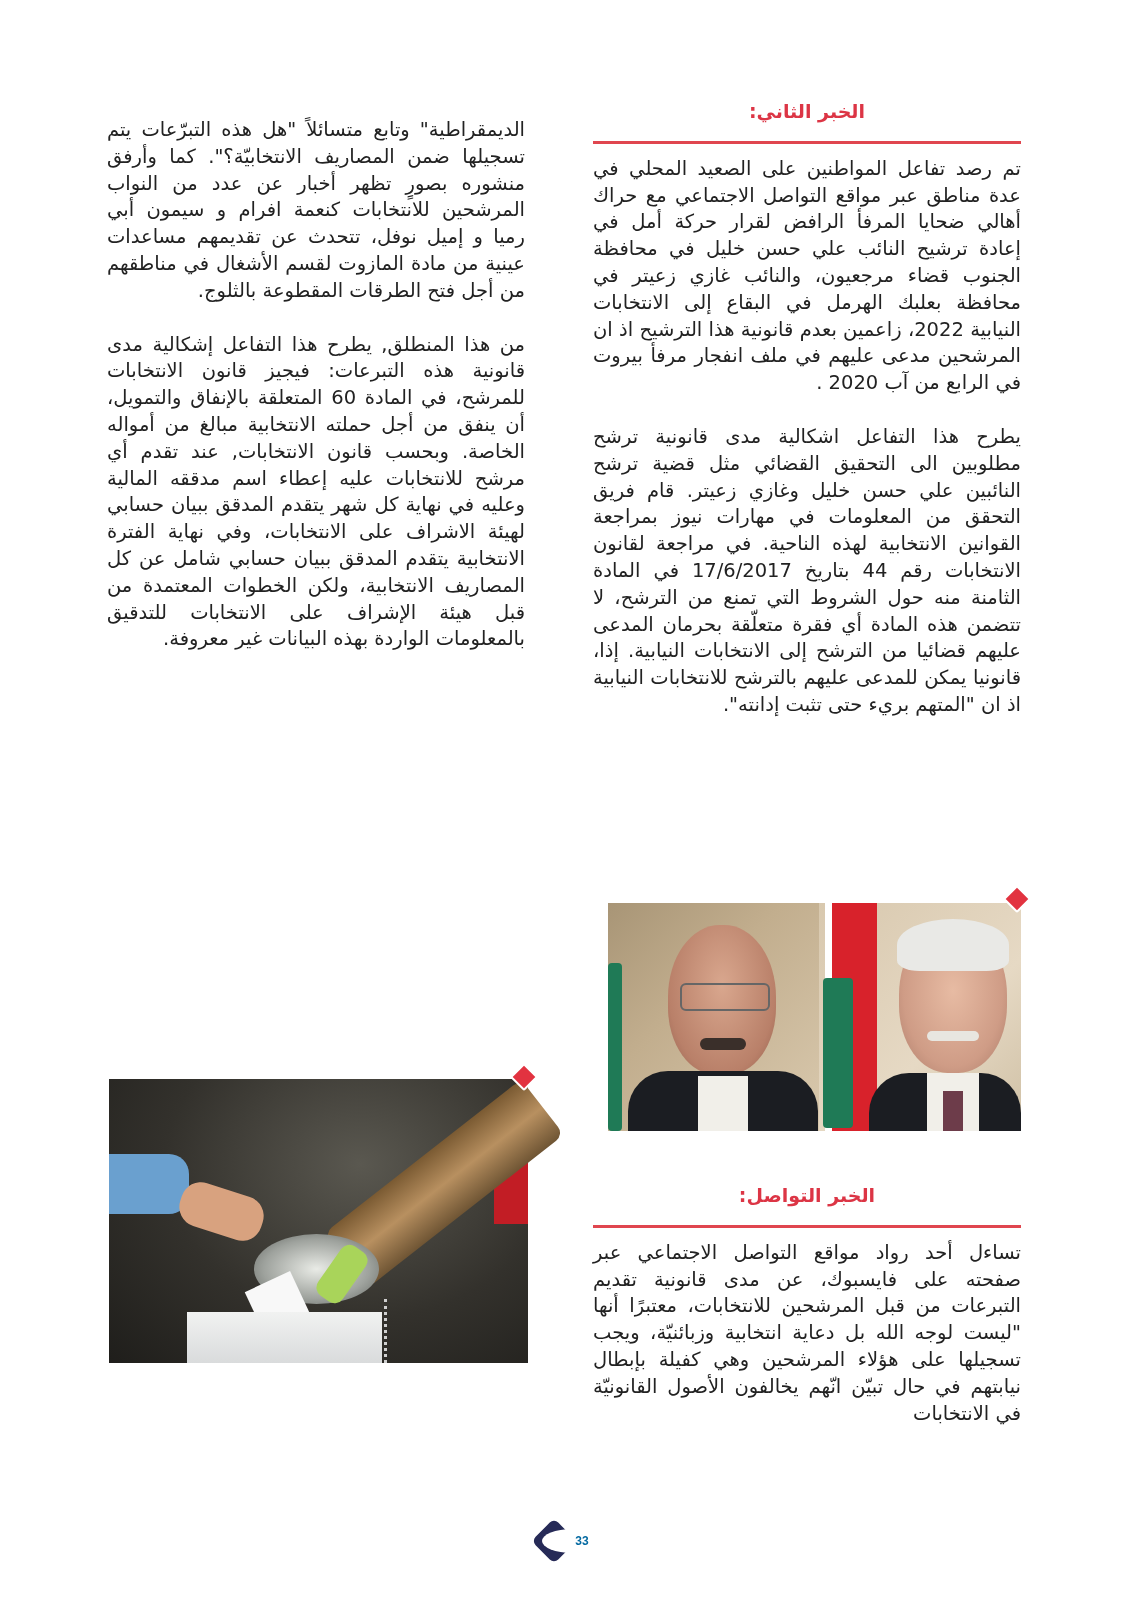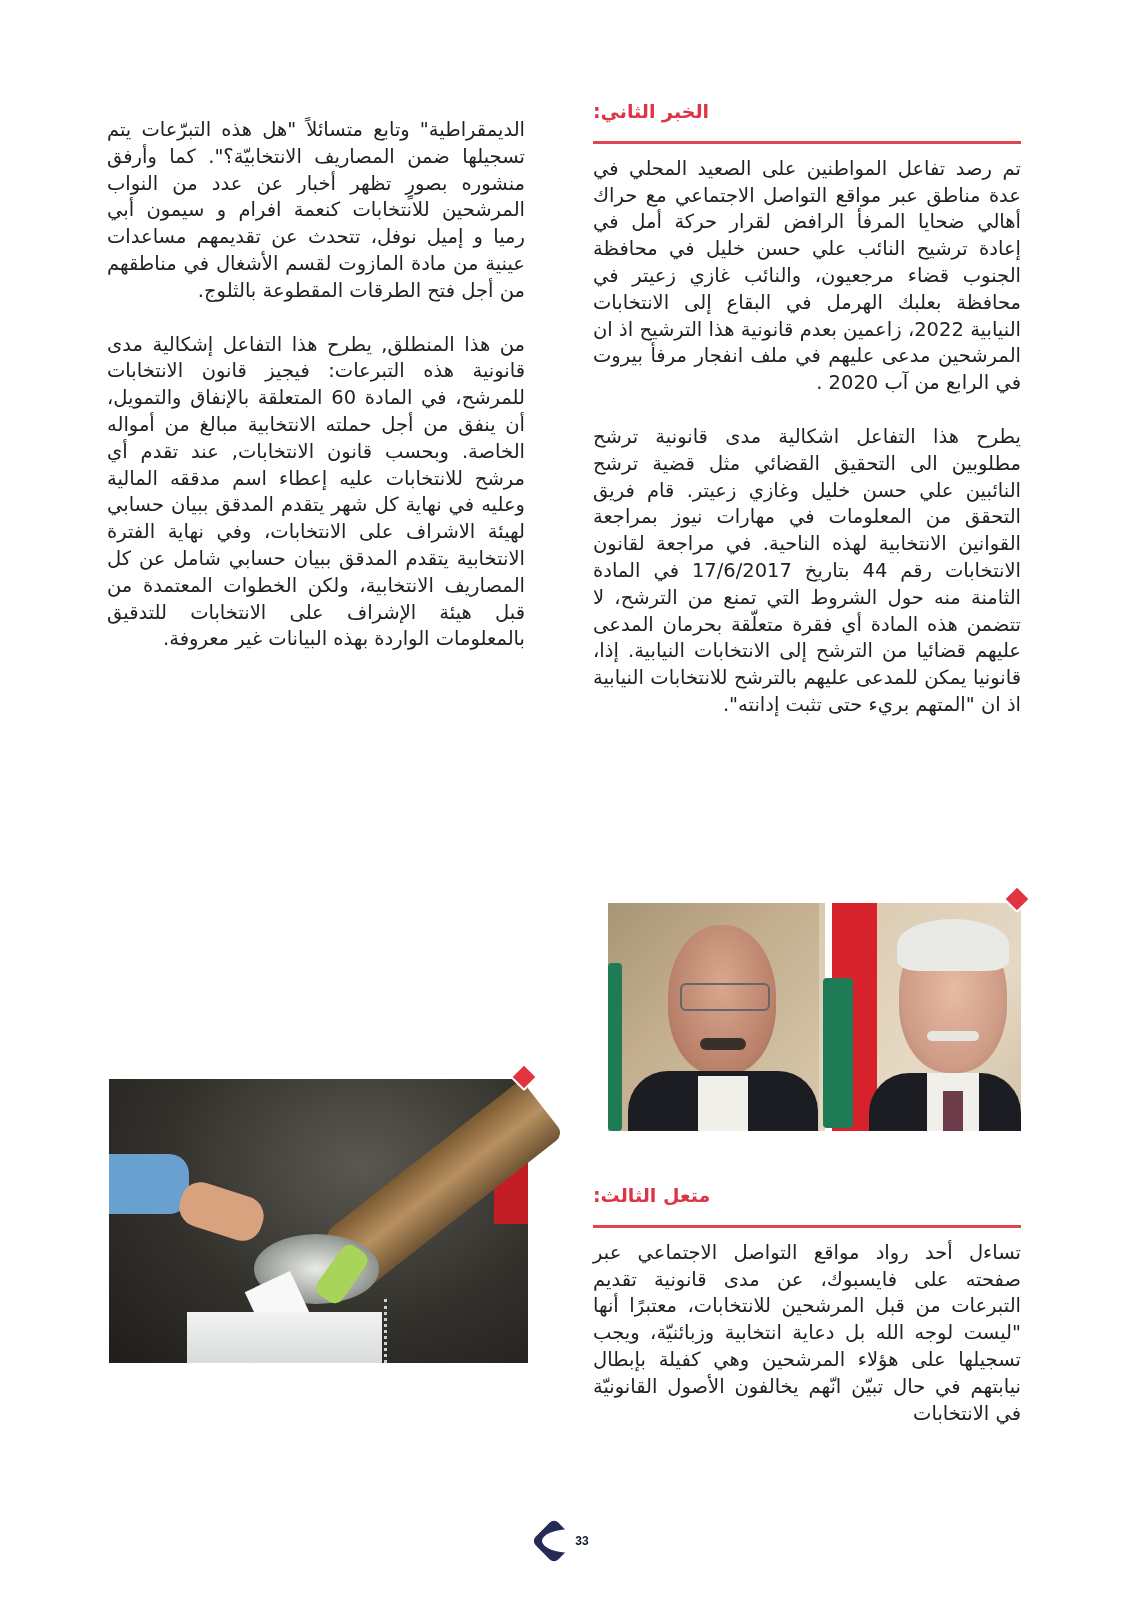--- a/index.html
+++ b/index.html
@@ -8,21 +8,21 @@
     overflow: hidden; font-family: "DejaVu Sans", sans-serif; color: #1d1d1d;
   }
   .col {
     position: absolute; direction: rtl; text-align: justify;
     font-size: 19.5px; line-height: 26.8px; color: #222;
   }
   .col p { margin: 0; }
   #col-right { left: 593px; width: 428px; }
   #col-left { left: 107px; width: 418px; top: 117px; }
   .section-title {
-    color: #dc3545; font-weight: bold; font-size: 19px; text-align: left;
+    color: #dc3545; font-weight: bold; font-size: 19px; text-align: center;
     direction: rtl; margin: 0;
   }
   .rule { height: 3px; background: #e0464f; width: 100%; margin-top: 16px; margin-bottom: 12px; }
   .gap { height: 27px; }
   .photo {
     position: absolute; overflow: visible;
   }
   .diamond {
     position: absolute; width: 16px; height: 16px; background: #e23340;
     transform: rotate(45deg); border: 2px solid #fff; border-radius: 2px;
@@ -46,35 +46,35 @@
   .nozzle { position:absolute; left: 145px; top: 155px; width: 125px; height: 70px; border-radius: 50%; background: radial-gradient(ellipse, #e9ebe6 0%, #9ea29d 60%, #5b5e5a 100%); }
   .fuel { position:absolute; left: 218px; top: 165px; width: 30px; height: 60px; background: #a9d45a; transform: rotate(35deg); border-radius: 10px; }
   .ballot-box { position:absolute; left: 78px; top: 233px; width: 195px; height: 51px; background: linear-gradient(#f1f2f1,#d9dbdc); }
   .ballot-paper { position:absolute; left: 145px; top: 200px; width: 50px; height: 55px; background: #f8f8f8; transform: rotate(-25deg); }
   .sleeve { position:absolute; left: 0; top: 75px; width: 80px; height: 60px; background: #6aa0cf; border-radius: 0 20px 20px 0; }
   .hand { position:absolute; left: 70px; top: 110px; width: 85px; height: 45px; background: #d8a27f; border-radius: 20px; transform: rotate(18deg); }
   .chain { position:absolute; left: 275px; top: 220px; width: 8px; height: 64px; border-left: 3px dotted #d0d0d0; }
   
   #page-badge { position: absolute; left: 532px; top: 1519px; width: 44px; height: 44px; }
   #page-badge .dia { position:absolute; left:6px; top:6px; width:32px; height:32px; background:#262a57; transform: rotate(45deg); border-radius: 6px; }
-  #page-badge .circ { position:absolute; left:10px; top:10px; width:40px; height:24px; background:#fff; border-radius:50%; display:flex; align-items:center; justify-content:center; font-size:12px; font-weight:bold; color:#0f172a; font-family: "Liberation Sans", sans-serif; padding-left: 20px; }
+  #page-badge .circ { position:absolute; left:10px; top:10px; width:40px; height:24px; background:#fff; border-radius:50%; display:flex; align-items:center; justify-content:center; font-size:12px; font-weight:bold; color:#0369a1; font-family: "Liberation Sans", sans-serif; padding-left: 20px; }
 </style>
 </head>
 <body>
 
 <div id="col-right" class="col" style="top:98px;">
   <h2 class="section-title">الخبر الثاني:</h2>
   <div class="rule"></div>
   <p>تم رصد تفاعل المواطنين على الصعيد المحلي في عدة مناطق عبر مواقع التواصل الاجتماعي مع حراك أهالي ضحايا المرفأ الرافض لقرار حركة أمل في إعادة ترشيح النائب علي حسن خليل في محافظة الجنوب قضاء مرجعيون، والنائب غازي زعيتر في محافظة بعلبك الهرمل في البقاع إلى الانتخابات النيابية 2022، زاعمين بعدم قانونية هذا الترشيح اذ ان المرشحين مدعى عليهم في ملف انفجار مرفأ بيروت في الرابع من آب 2020 .</p>
   <div class="gap"></div>
   <p>يطرح هذا التفاعل اشكالية مدى قانونية ترشح مطلوبين الى التحقيق القضائي مثل قضية ترشح النائبين علي حسن خليل وغازي زعيتر. قام فريق التحقق من المعلومات في مهارات نيوز بمراجعة القوانين الانتخابية لهذه الناحية. في مراجعة لقانون الانتخابات رقم 44 بتاريخ 17/6/2017 في المادة الثامنة منه حول الشروط التي تمنع من الترشح، لا تتضمن هذه المادة أي فقرة متعلّقة بحرمان المدعى عليهم قضائيا من الترشح إلى الانتخابات النيابية. إذا، قانونيا يمكن للمدعى عليهم بالترشح للانتخابات النيابية اذ ان "المتهم بريء حتى تثبت إدانته".</p>
 </div>
 
 <div id="col-right-3" class="col" style="left:593px;width:428px;top:1182px;">
-  <h2 class="section-title">متعل الثالث:</h2>
+  <h2 class="section-title">الخبر التواصل:</h2>
   <div class="rule"></div>
   <p>تساءل أحد رواد مواقع التواصل الاجتماعي عبر صفحته على فايسبوك، عن مدى قانونية تقديم التبرعات من قبل المرشحين للانتخابات، معتبرًا أنها "ليست لوجه الله بل دعاية انتخابية وزبائنيّة، ويجب تسجيلها على هؤلاء المرشحين وهي كفيلة بإبطال نيابتهم في حال تبيّن انّهم يخالفون الأصول القانونيّة في الانتخابات</p>
 </div>
 
 <div id="photo-portraits" class="photo">
   <div class="portrait-half p-left">
     <div class="flag-green" style="left:0;top:60px;width:14px;height:168px;"></div>
     <div class="head" style="left:60px;top:22px;width:108px;height:150px;background:radial-gradient(ellipse at 50% 40%,#d9a78e 0%,#b98069 70%,#8f5d4b 100%);"></div>
     <div style="position:absolute;left:72px;top:80px;width:86px;height:24px;border:2px solid #666;border-radius:6px;"></div>
     <div style="position:absolute;left:92px;top:135px;width:46px;height:12px;background:#3a2f2a;border-radius:6px;"></div>

